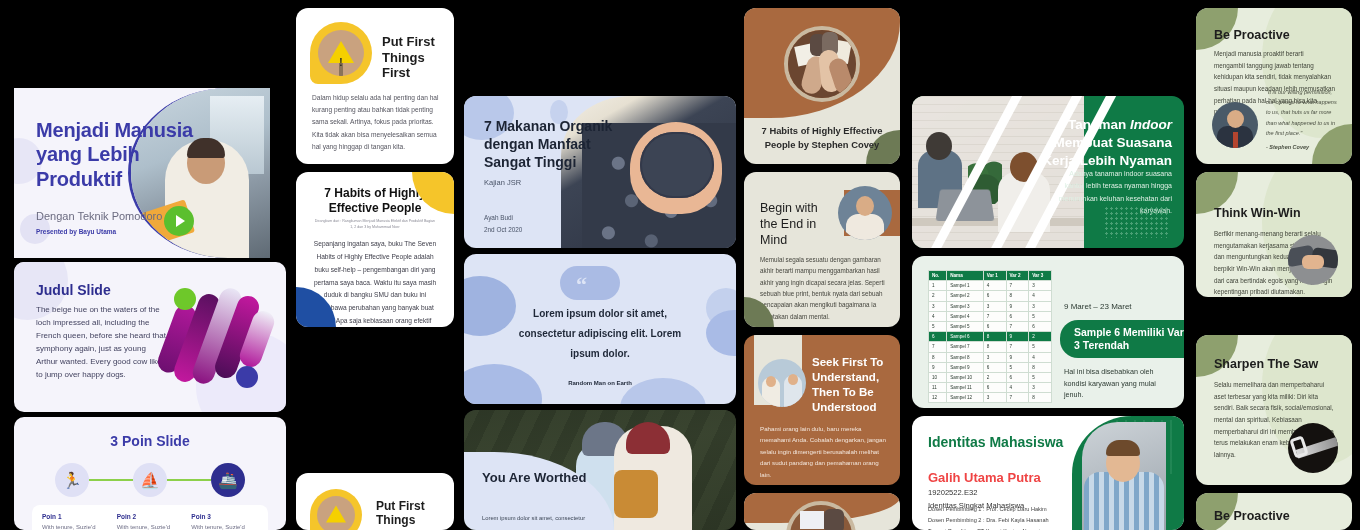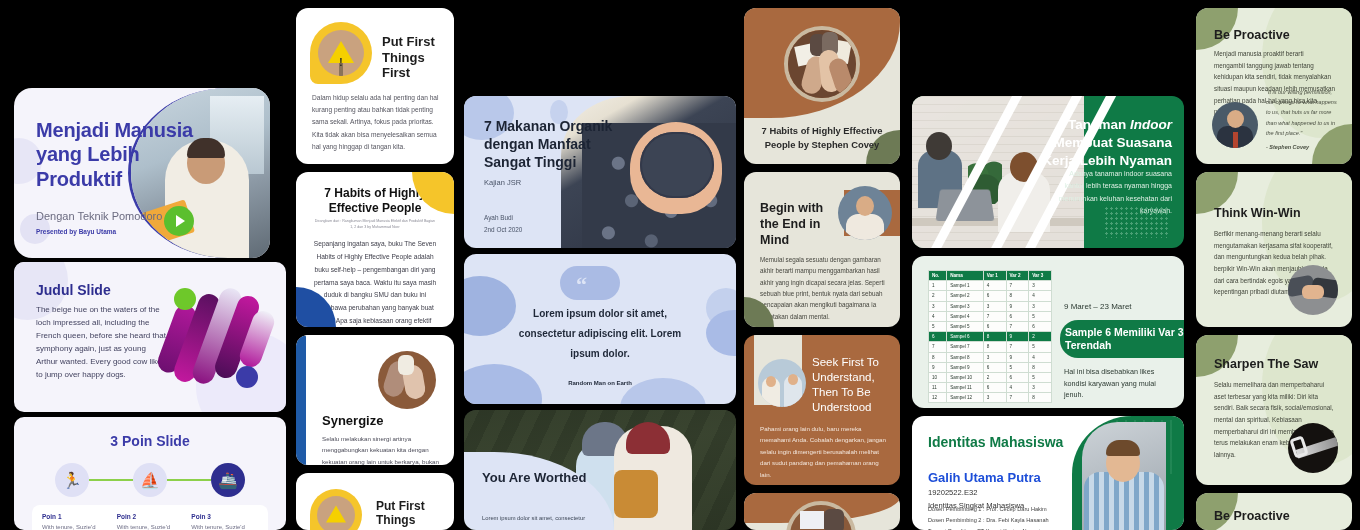--- a/index.html
+++ b/index.html
@@ -20,21 +20,21 @@
     border-radius: 12px;
     overflow: hidden;
   }
 
   
   .ttl { font-weight: bold; letter-spacing: -0.2px; }
   .body { line-height: 1.55; }
 
   
   .c1 { left: 14px; top: 88px; width: 256px; height: 170px;
-        background: #f5f4fb; border-radius: 18px; }
+        background: #f5f4fb; border-radius: 0; }
   .c1 .blob1 { position:absolute; left:-18px; top:50px; width:46px; height:46px;
         border-radius:50%; background:#e7e6f6; }
   .c1 .blob2 { position:absolute; left:6px; top:126px; width:30px; height:30px;
         border-radius:50%; background:#e3e2f4; }
   .c1 .photo { position:absolute; right:0; top:0; width:142px; height:170px;
         border-top-left-radius:100px 85px; border-bottom-left-radius:100px 85px;
         overflow:hidden; border-left:3px solid #3b3ba8; }
   .c1 .photo .sky { position:absolute; inset:0;
         background: linear-gradient(160deg,#c9d6df 0%,#aebfcb 38%,#8d9aa6 62%,#5f6a74 100%); }
   .c1 .photo .win { position:absolute; right:6px; top:8px; width:54px; height:78px;
@@ -266,42 +266,42 @@
   .c12 { left:744px; top:172px; width:156px; height:155px; background:#e6e5da; }
   .c12 .photo { position:absolute; right:0; top:18px; width:56px; height:46px;
         background:#a9693f; }
   .c12 .photo .circ { position:absolute; left:-6px; top:-4px; width:54px;height:54px;
         border-radius:50%; background:#6e8397; overflow:hidden; }
   .c12 .photo .circ .head { position:absolute; left:18px; top:10px; width:18px;height:20px;
         background:#d9ac86; border-radius:50%; }
   .c12 .photo .circ .body { position:absolute; left:8px; bottom:0; width:38px;height:26px;
         background:#efe9df; border-radius:12px 12px 0 0; }
   .c12 .h { position:absolute; left:16px; top:28px; width:78px;
-        font-size:12.5px; font-weight:bold; color:#1d1d1d; line-height:1.28; }
+        font-size:12.5px; font-weight:normal; color:#1d1d1d; line-height:1.28; }
   .c12 .p { position:absolute; left:16px; right:14px; top:82px;
         font-size:6.3px; color:#46463f; line-height:1.8; }
   .c12 .leaf { position:absolute; left:0; bottom:0; width:30px;height:30px;
         background:#6d7a55; border-top-right-radius:30px; }
 
   
   .c13 { left:744px; top:335px; width:156px; height:150px; background:#a9693f; }
   .c13 .beige { position:absolute; left:10px; top:0; width:48px; height:70px;
         background:#e6e5da; border-bottom-right-radius:30px; }
   .c13 .ph { position:absolute; left:14px; top:24px; width:48px;height:48px;
         border-radius:50%; background:#b8cad8; overflow:hidden; }
   .c13 .ph .p1 { position:absolute; left:4px; bottom:0; width:18px;height:30px;
         background:#f0ece3; border-radius:9px 9px 0 0; }
   .c13 .ph .p2 { position:absolute; right:4px; bottom:0; width:18px;height:32px;
         background:#dfe6ec; border-radius:9px 9px 0 0; }
   .c13 .ph .f1 { position:absolute; left:8px; bottom:20px; width:10px;height:11px;
         border-radius:50%; background:#e0b18a; }
   .c13 .ph .f2 { position:absolute; right:8px; bottom:22px; width:10px;height:11px;
         border-radius:50%; background:#e0b18a; }
   .c13 .h { position:absolute; left:68px; right:10px; top:20px;
-        font-size:11.5px; font-weight:normal; color:#ffffff; line-height:1.3; }
+        font-size:11.5px; font-weight:bold; color:#ffffff; line-height:1.3; }
   .c13 .p { position:absolute; left:16px; right:14px; top:88px;
         font-size:6.2px; color:#f3e7dd; line-height:1.85; }
 
   
   .c14 { left:744px; top:493px; width:156px; height:37px; background:#e6e5da; }
   .c14 .brown { position:absolute; left:0; top:0; width:156px; height:30px;
         background:#a9693f; border-bottom-right-radius:120px 26px; }
   .c14 .ring { position:absolute; left:42px; top:8px; width:70px;height:70px;
         border-radius:50%; background:#8a5a3a; border:4px solid #c9b9a0; }
   .c14 .ring .pap { position:absolute; left:10px; top:6px; width:24px;height:18px;
@@ -353,21 +353,21 @@
         padding:2.1px 3px; text-align:left; border:0.4px solid #cfddd2; }
   .c16 td { padding:2.1px 3px; border:0.4px solid #cfddd2; background:#fdfdfc; }
   .c16 tr.hl td { background:#0f7a46; color:#ffffff; }
   .c16 .h { position:absolute; left:152px; top:14px; width:110px;
         font-size:12.5px; font-weight:bold; color:#0f7a46; line-height:1.26; }
   .c16 .dt { position:absolute; left:152px; top:46px; font-size:8px; color:#2d3b33; }
   .c16 .pill { position:absolute; left:148px; top:64px; width:124px; height:38px;
         background:#0f7a46; border-radius:18px 0 0 18px; display:flex;
         align-items:center; }
   .c16 .pill span { color:#fff; font-size:10.5px; font-weight:bold;
-        line-height:1.28; padding-left:5px; }
+        line-height:1.28; padding-left:14px; }
   .c16 .note { position:absolute; left:152px; top:110px; width:112px;
         font-size:7.2px; color:#2d3b33; line-height:1.62; }
 
   
   .c17 { left:912px; top:416px; width:272px; height:114px; background:#ffffff; }
   .c17 .green { position:absolute; right:0; top:0; width:112px; height:114px;
         background:#0f7a46; border-top-left-radius:60px 58px; }
   .c17 .pat { position:absolute; right:6px; top:4px; width:96px;height:54px;
         background:repeating-linear-gradient(90deg,transparent 0 7px,#2f9060 7px 9px);
         opacity:.55; border-top-left-radius:40px; }
@@ -378,21 +378,21 @@
         background:repeating-linear-gradient(90deg,#7fa7c9 0 5px,#c7d9e8 5px 10px);
         border-radius:16px 16px 0 0; }
   .c17 .photo .head { position:absolute; left:24px; bottom:48px; width:34px;height:38px;
         background:#e3b893; border-radius:50%; }
   .c17 .photo .hair { position:absolute; left:24px; bottom:74px; width:34px;height:16px;
         background:#6d4a2c; border-radius:17px 17px 4px 4px; }
   .c17 .h { position:absolute; left:16px; top:18px; font-size:14px;
         font-weight:bold; color:#0f7a46; }
   .c17 .sub { position:absolute; left:16px; top:37px; font-size:7.6px; color:#333;margin-top:48px; }
   .c17 .nm { position:absolute; left:16px; top:54px; font-size:13px;
-        font-weight:bold; color:#1d4ed8; }
+        font-weight:bold; color:#ef4444; }
   .c17 .nim { position:absolute; left:16px; top:72px; font-size:7.6px; color:#333; }
   .c17 .l1 { position:absolute; left:16px; top:90px; font-size:5.6px; color:#444; }
   .c17 .l2 { position:absolute; left:16px; top:101px; font-size:5.6px; color:#444; }
   .c17 .l3 { position:absolute; left:16px; top:112px; font-size:5.6px; color:#444; }
 
   
   .gc { background:#e7eddd; }
   .gc .leafTL { position:absolute; left:0; top:0; width:42px;height:42px;
         background:#8ea06e; border-bottom-right-radius:42px; }
   .gc .arcR { position:absolute; right:-30px; top:-30px; width:120px;height:160px;
@@ -414,21 +414,21 @@
   .c18 .av .body { position:absolute; left:5px; bottom:0; width:36px;height:22px;
         background:#2b3340; border-radius:10px 10px 0 0; }
   .c18 .av .tie { position:absolute; left:21px; bottom:0; width:5px;height:16px;
         background:#b4452f; }
   .c18 .q { position:absolute; left:70px; right:12px; bottom:26px;
         font-size:5.5px; font-style:italic; color:#4a4f42; line-height:1.85;
         text-align:left; }
   .c18 .qa { position:absolute; left:70px; bottom:14px; font-size:5.5px;
         font-style:italic; font-weight:bold; color:#4a4f42; }
 
-  .c19 { left:1196px; top:172px; width:156px; height:155px;padding-left:8px; }
+  .c19 { left:1196px; top:172px; width:156px; height:125px;padding-left:8px; }
   .c19 .h { top:34px; }
   .c19 .p { top:56px; }
   .c19 .ph { position:absolute; right:14px; bottom:12px; width:50px;height:50px;
         border-radius:50%; background:#8d8f91; overflow:hidden; }
   .c19 .ph .s1 { position:absolute; left:-2px; top:12px; width:28px;height:18px;
         background:#4a4f57; border-radius:5px; transform:rotate(-10deg); }
   .c19 .ph .s2 { position:absolute; right:-2px; top:14px; width:28px;height:18px;
         background:#33373d; border-radius:5px; transform:rotate(8deg); }
   .c19 .ph .hh { position:absolute; left:14px; top:20px; width:22px;height:14px;
         background:#e1b48f; border-radius:6px; }
@@ -524,31 +524,20 @@
   </div>
 
   <div class="card c5">
     <div class="corner"></div>
     <div class="corner2"></div>
     <div class="h">7 Habits of Highly Effective People</div>
     <div class="cap">Dirangkum dari : Rangkuman Menjadi Manusia Efektif dan Produktif Bagian 1, 2 dan 3 by Muhammad Noer</div>
     <div class="p body">Sepanjang ingatan saya, buku The Seven Habits of Highly Effective People adalah buku self-help – pengembangan diri yang pertama saya baca. Waktu itu saya masih duduk di bangku SMU dan buku ini membawa perubahan yang banyak buat saya. Apa saja kebiasaan orang efektif tersebut?</div>
   </div>
 
-  <div class="card c6">
-    <div class="swoosh"></div>
-    <div class="swhite"></div>
-    <div class="photo">
-      <div class="h1"></div>
-        <div class="h2"></div>
-        <div class="h3"></div>
-    </div>
-    <div class="h">Synergize</div>
-    <div class="p body">Selalu melakukan sinergi artinya menggabungkan kekuatan kita dengan kekuatan orang lain untuk berkarya, bukan untuk bersaing atau menjatuhkan.</div>
-  </div>
 
   <div class="card c7">
     <div class="badge">
       <div class="inner">
           <div class="warn"></div>
         </div>
     </div>
     <div class="h">Put First Things First</div>
   </div>
 
@@ -752,21 +741,21 @@
             <td>3</td>
             <td>7</td>
             <td>8</td>
           </tr>
         </tbody>
     </table>
     <div class="dt">9 Maret – 23 Maret</div>
     <div class="pill">
         <span>Sample 6 Memiliki Var 3 Terendah</span>
       </div>
-    <div class="note">Hal ini bisa disebabkan likes kondisi karyawan yang mulai jenuh.</div>
+    <div class="note">Hal ini bisa disebabkan oleh kondisi karyawan yang mulai jenuh.</div>
   </div>
 
   <div class="card c17">
     <div class="green"></div>
     <div class="pat"></div>
     <div class="photo">
       <div class="shirt"></div>
         <div class="head"></div>
         <div class="hair"></div>
     </div>

